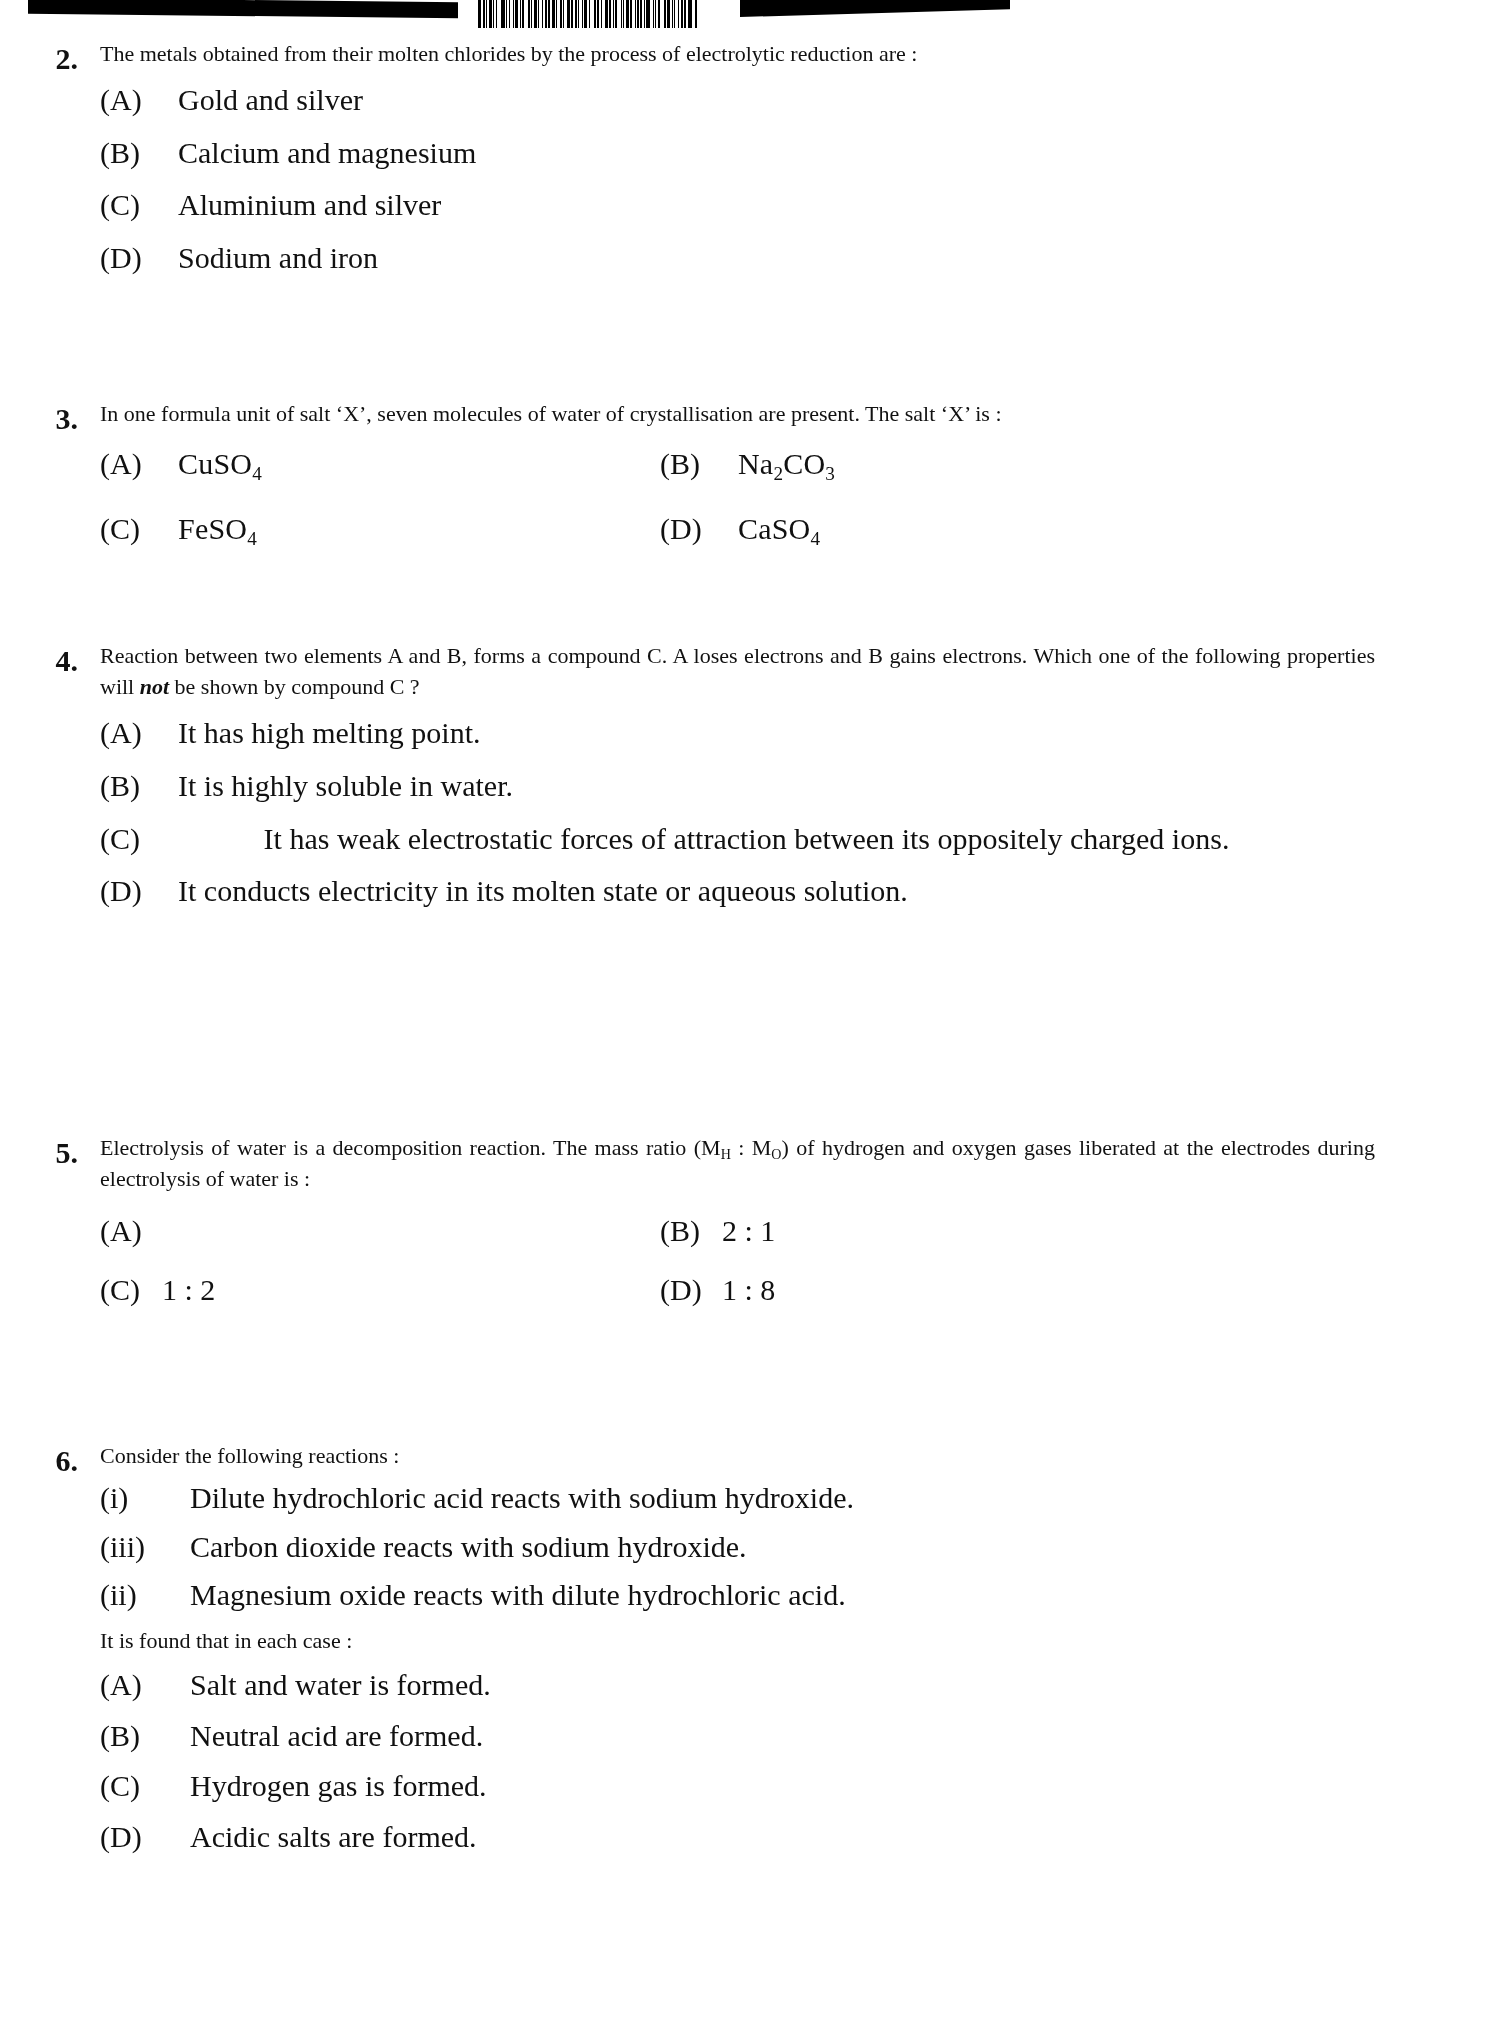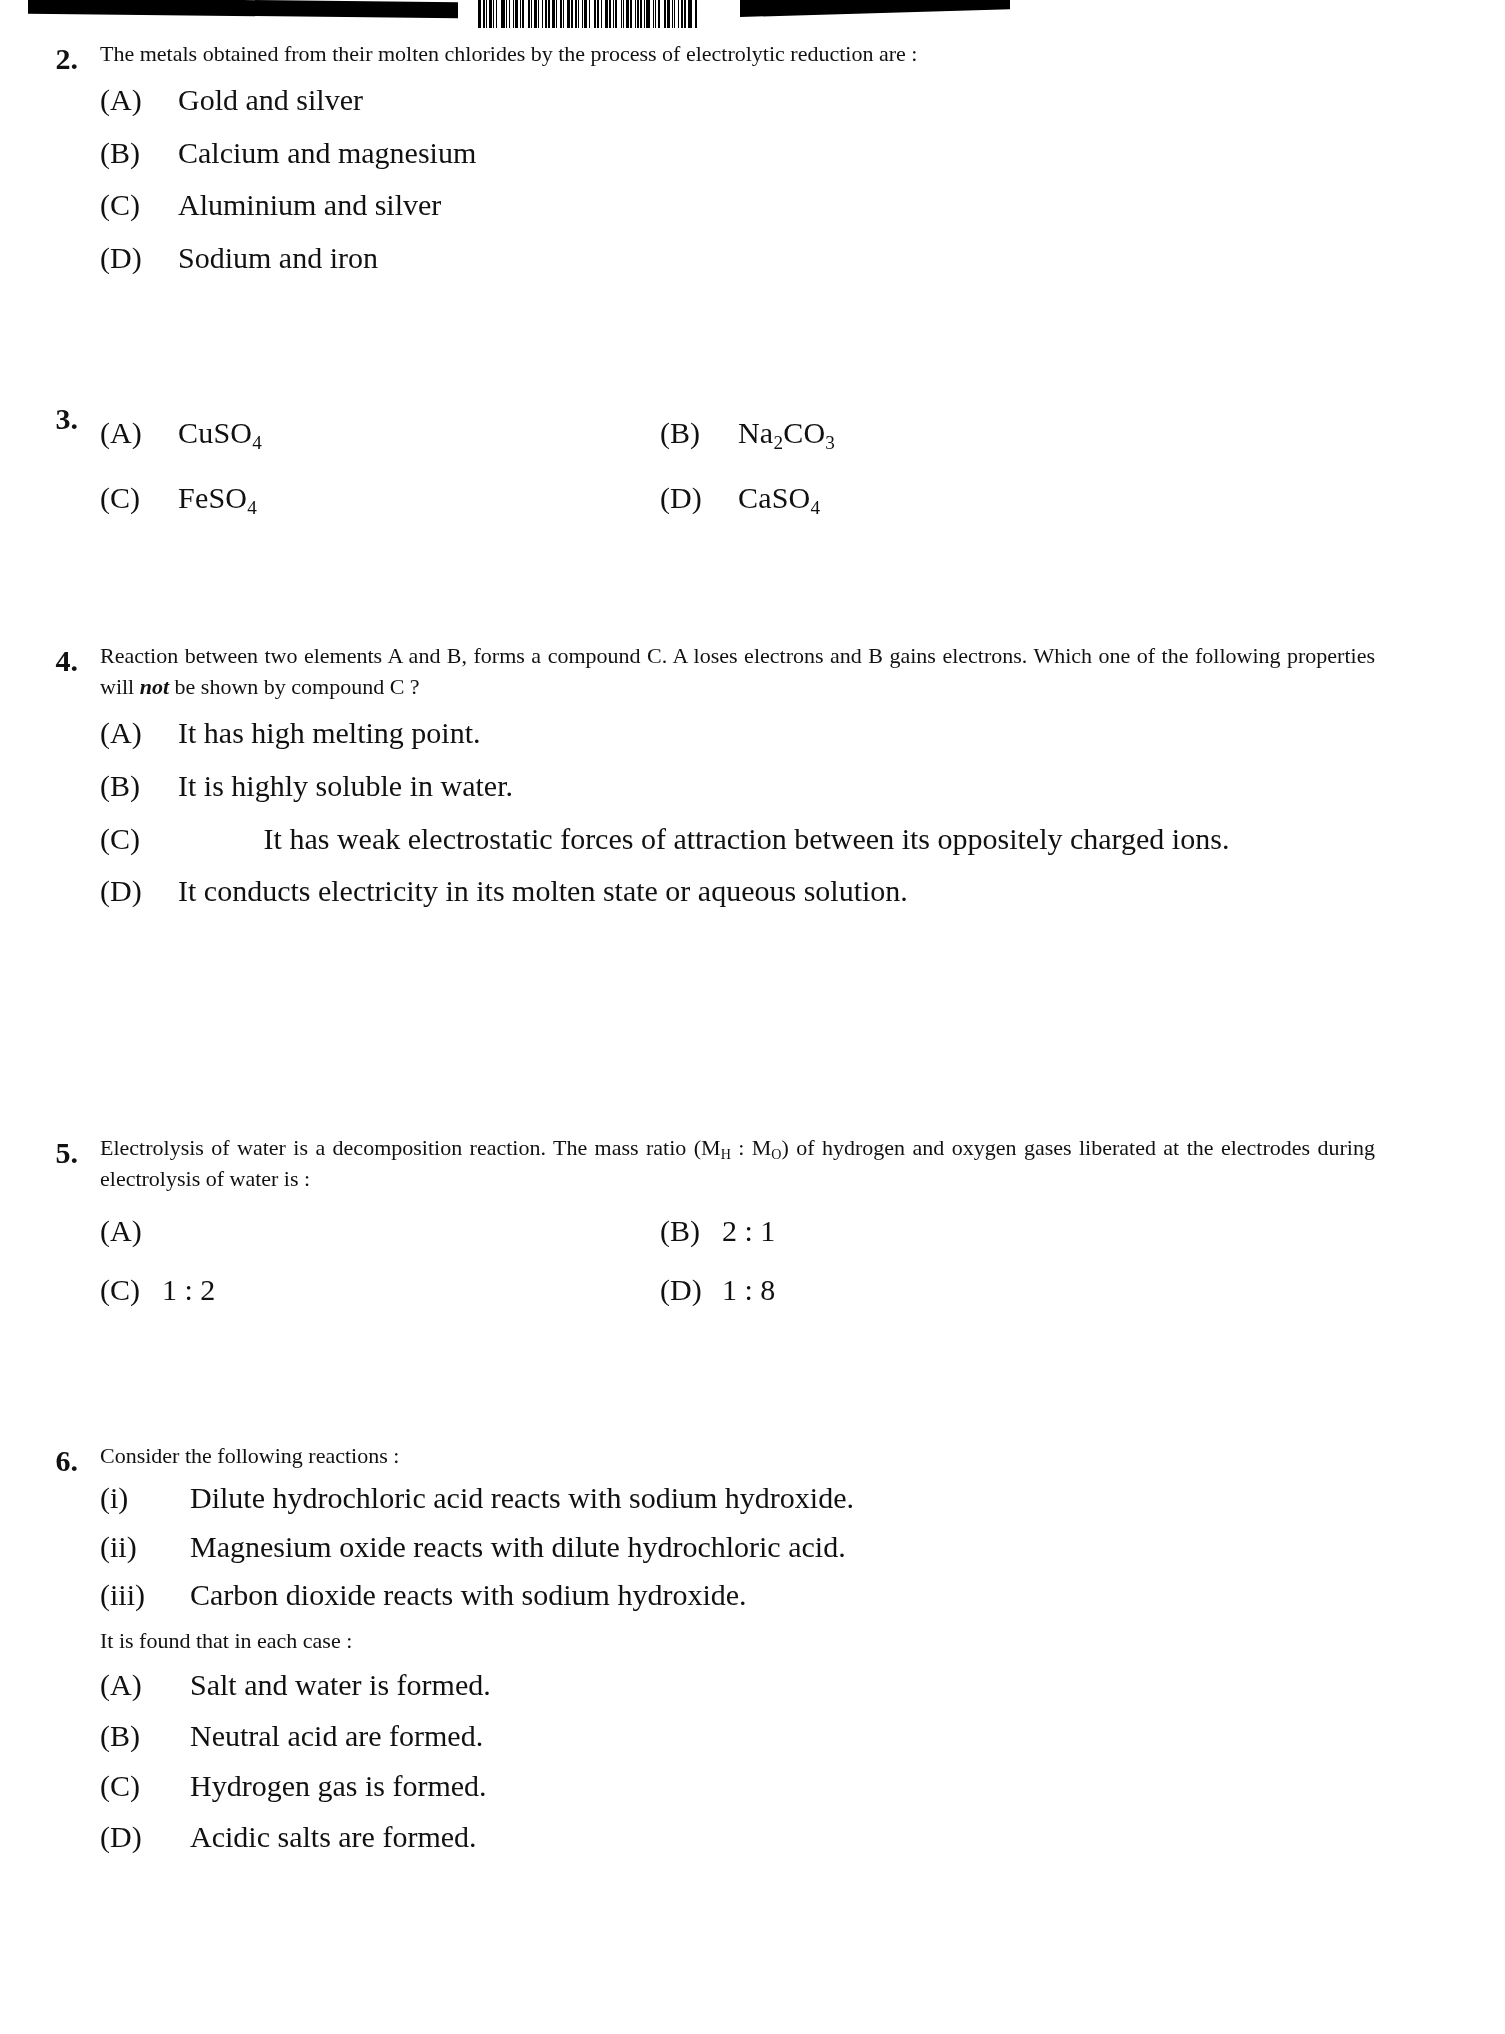--- a/index.html
+++ b/index.html
@@ -281,20 +281,21 @@
           </div>
         </div>
       </div>
     </div>
   </div>
 
   <div class="q-block" style="top:398px;">
     <div class="q-row">
       <div class="q-num">3.</div>
       <div class="q-body" style="padding-right:110px;">
+        <div class="q-stem nojustify">In one formula unit of salt ‘X’, seven molecules of water of crystallisation are present. The salt ‘X’ is :</div>
         <div class="opts-grid" style="margin-top:14px;row-gap:22px;">
           <div class="opt">
             <span class="opt-label">(A)</span>
             <span class="opt-text formula"><span>CuSO</span><sub>4</sub></span>
           </div>
           <div class="opt">
             <span class="opt-label">(B)</span>
             <span class="opt-text formula"><span>Na</span><sub>2</sub><span>CO</span><sub>3</sub></span>
           </div>
           <div class="opt">
@@ -368,26 +369,26 @@
       <div class="q-num">6.</div>
       <div class="q-body">
         <div class="q-stem nojustify">Consider the following reactions :</div>
 
         <div class="opts-stack" style="margin-top:2px;">
           <div class="opt" style="margin-top:6px;">
             <span class="opt-label roman">(i)</span>
             <span class="opt-text">Dilute hydrochloric acid reacts with sodium hydroxide.</span>
           </div>
           <div class="opt" style="margin-top:6px;">
+            <span class="opt-label roman">(iii)</span>
+            <span class="opt-text">Carbon dioxide reacts with sodium hydroxide.</span>
+          </div>
+          <div class="opt" style="margin-top:6px;">
             <span class="opt-label roman">(ii)</span>
             <span class="opt-text">Magnesium oxide reacts with dilute hydrochloric acid.</span>
-          </div>
-          <div class="opt" style="margin-top:6px;">
-            <span class="opt-label roman">(iii)</span>
-            <span class="opt-text">Carbon dioxide reacts with sodium hydroxide.</span>
           </div>
         </div>
 
         <div class="q-stem nojustify" style="margin-top:8px;">It is found that in each case :</div>
 
         <div class="opts-stack" style="margin-top:2px;">
           <div class="opt" style="margin-top:8px;">
             <span class="opt-label roman">(A)</span>
             <span class="opt-text">Salt and water is formed.</span>
           </div>

